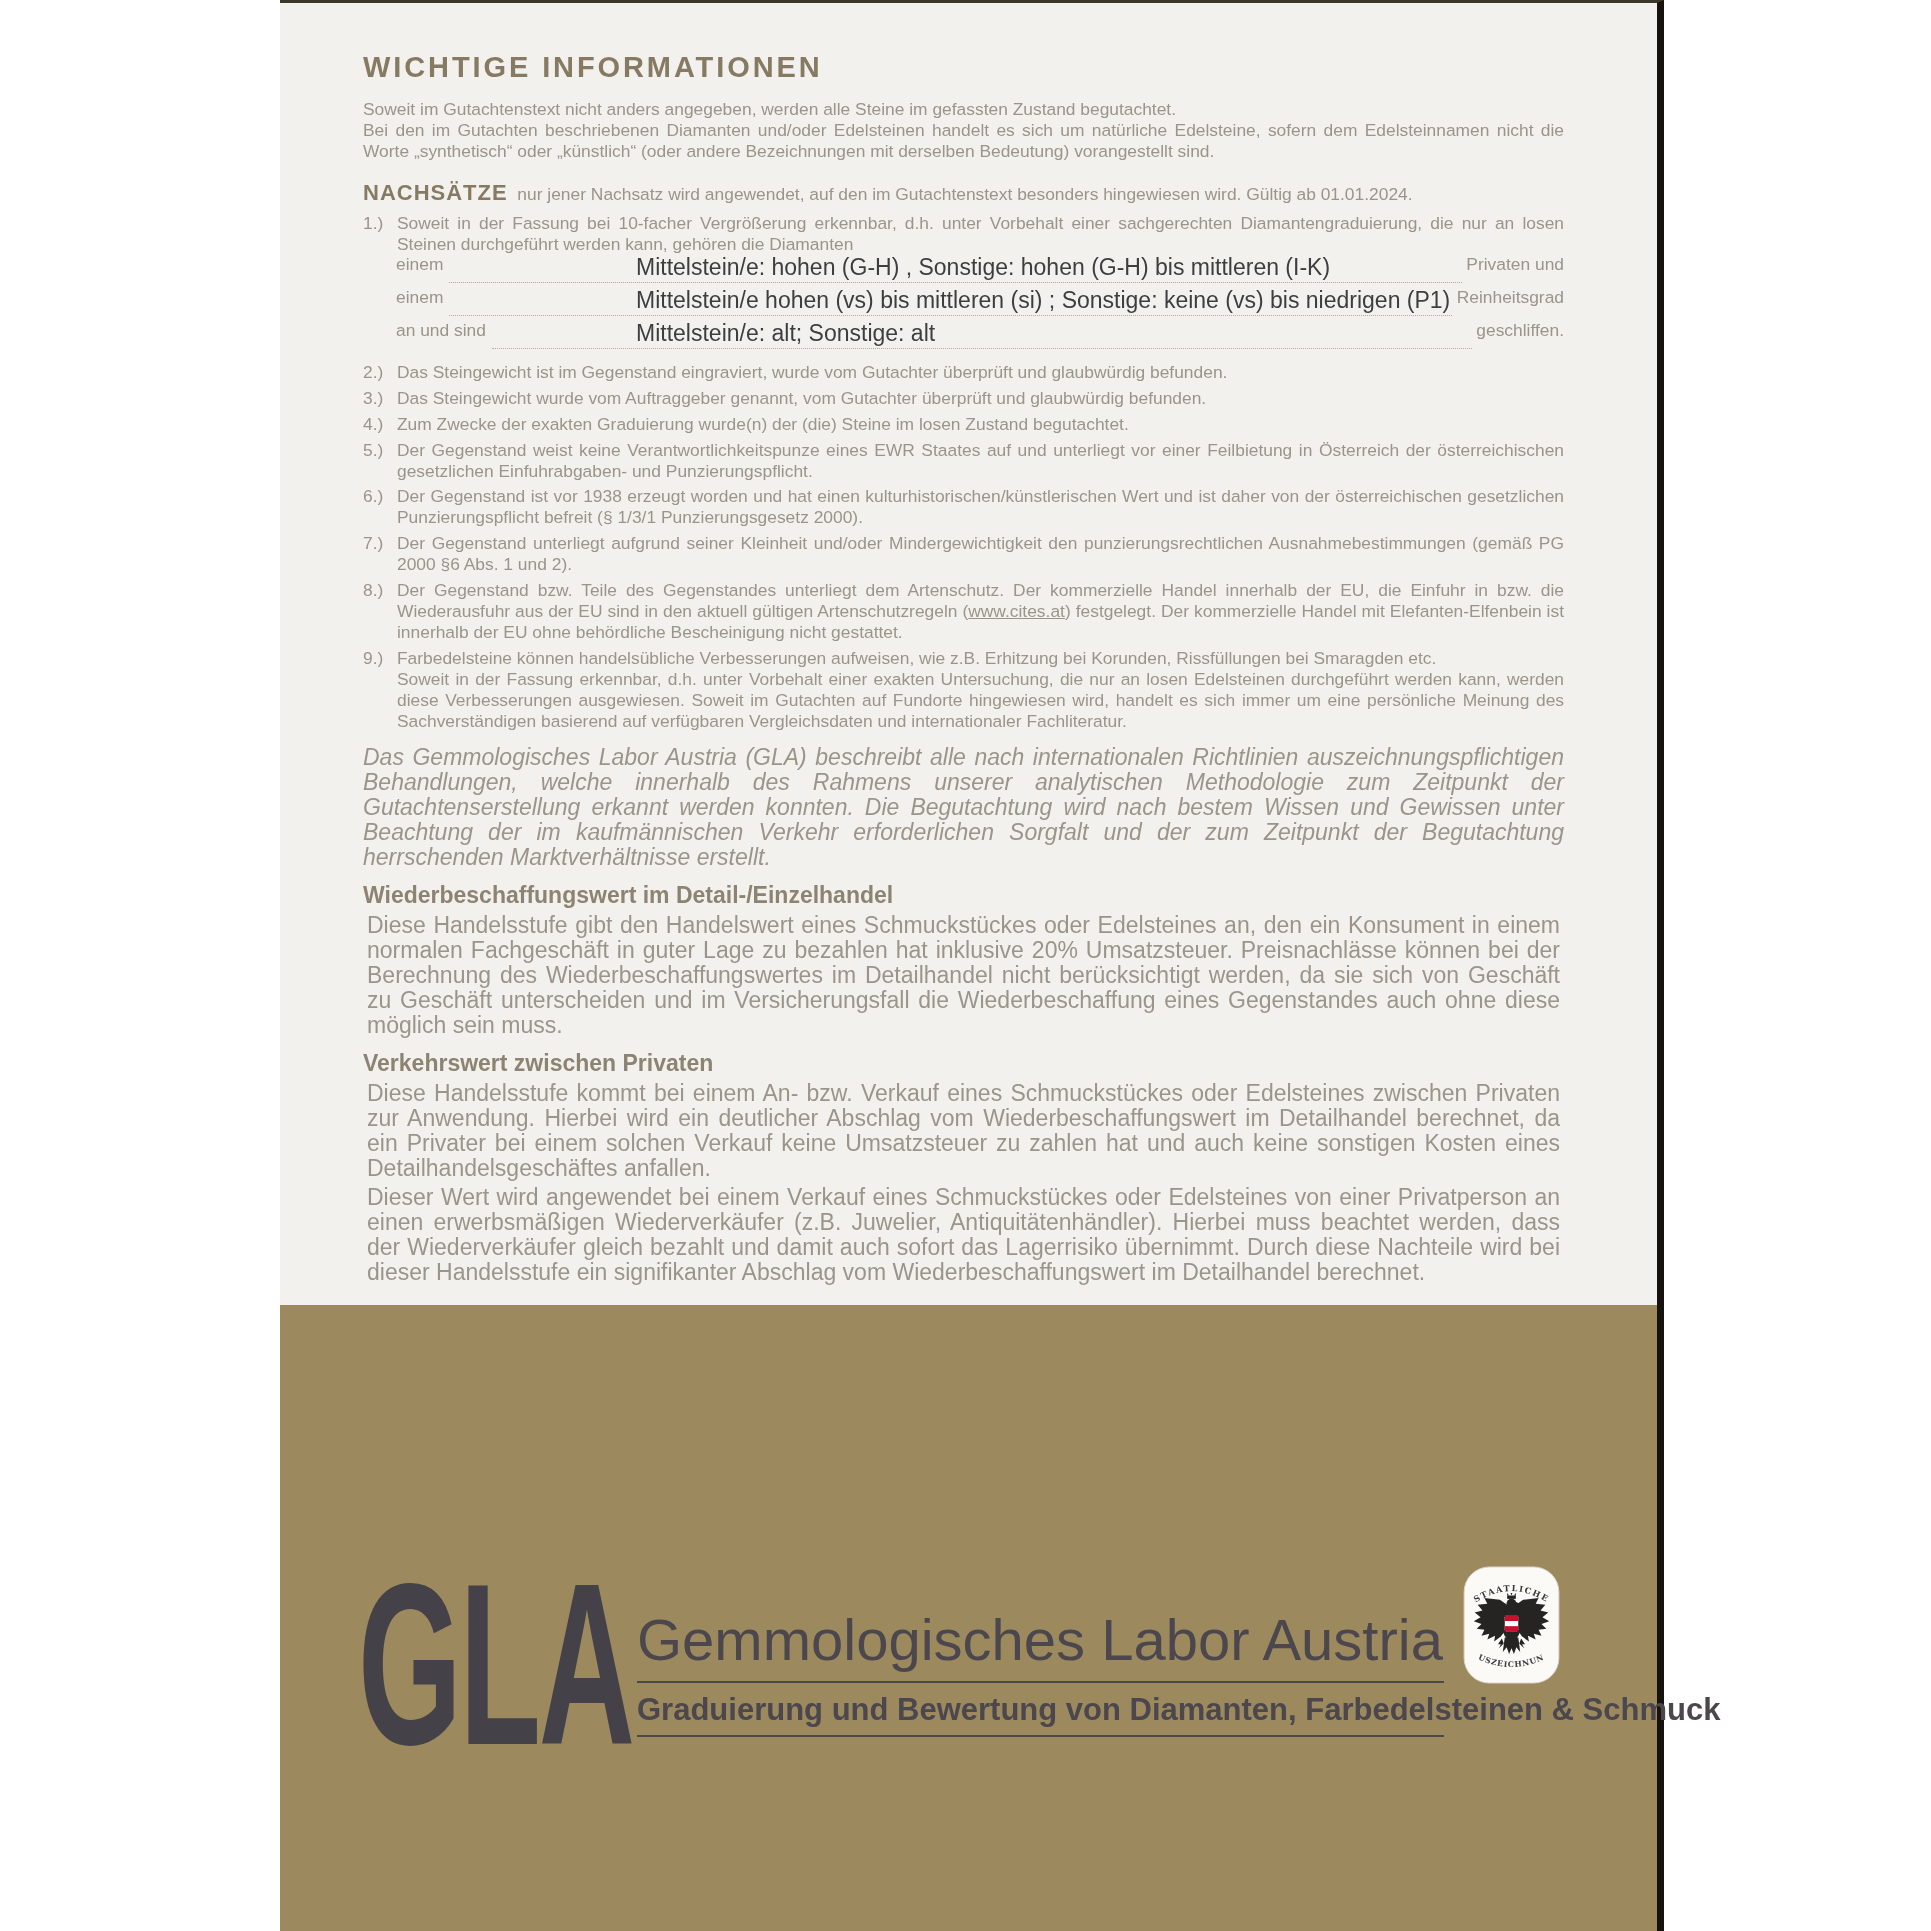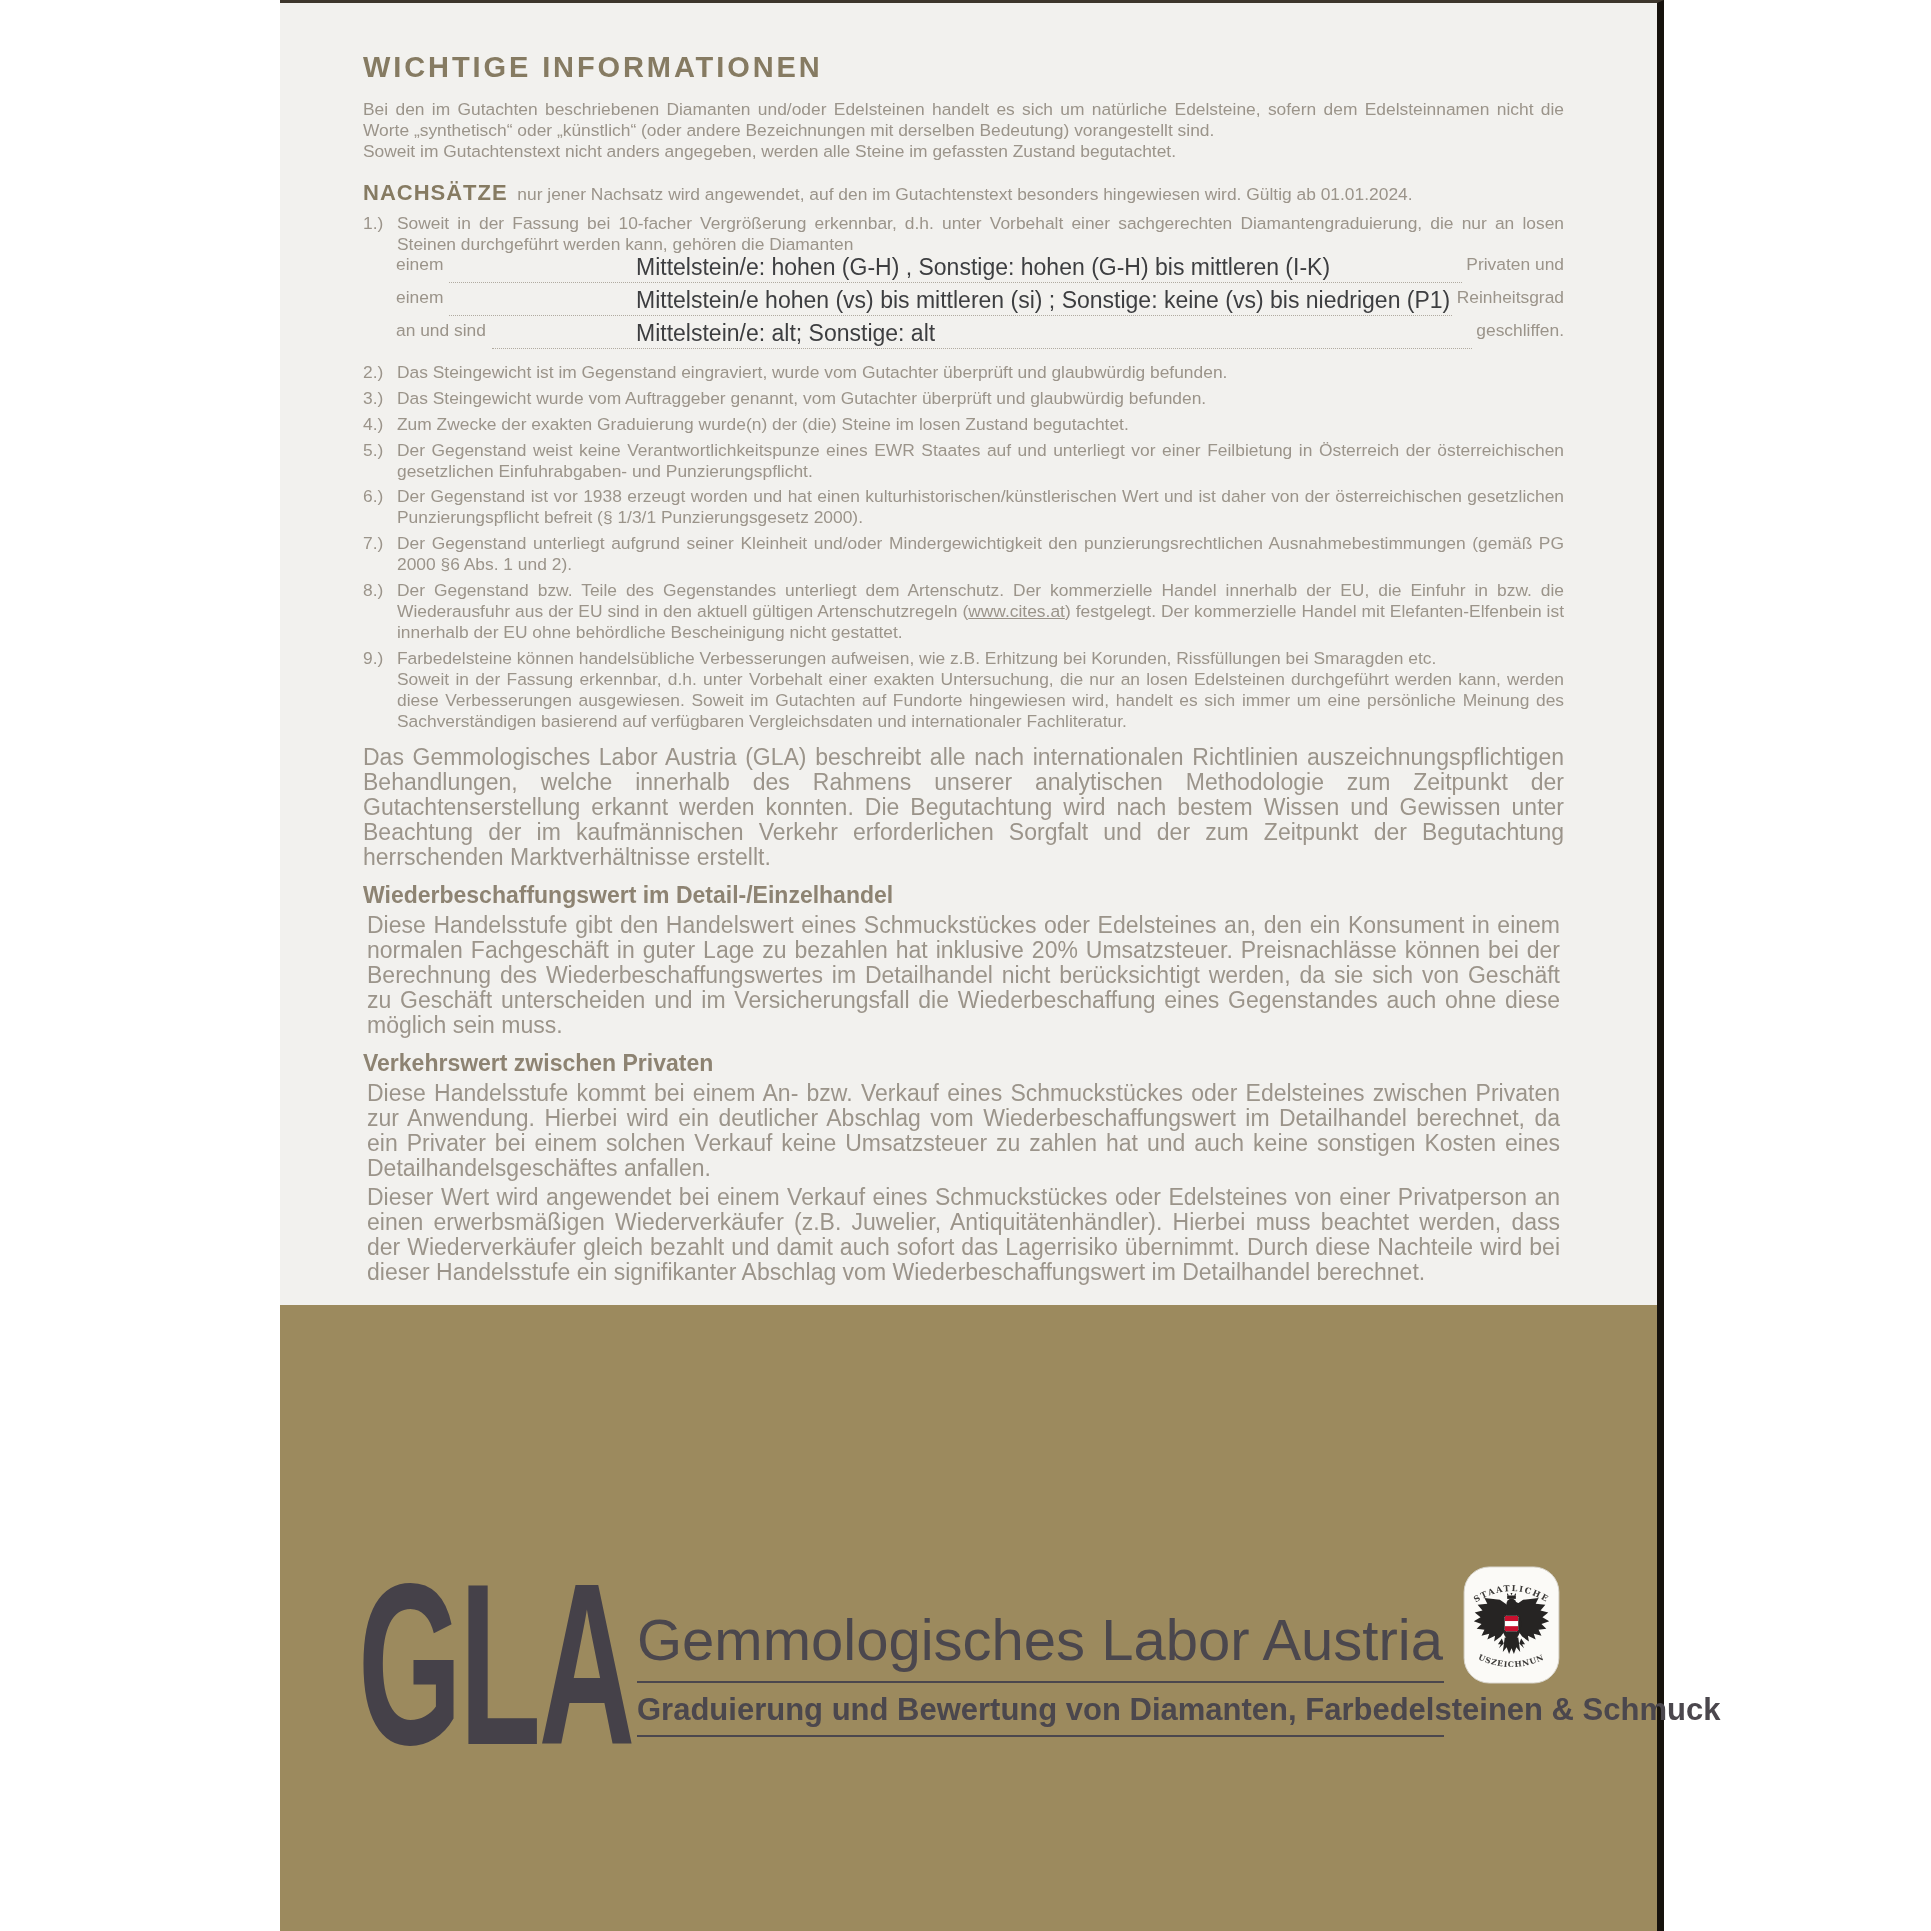--- a/index.html
+++ b/index.html
@@ -18,21 +18,21 @@
   .item.first{margin-top:0;}
   .item.gap{margin-top:8.7px;}
   .num{flex:none;width:34px;font-size:17.4px;line-height:21px;}
   .itext{flex:1;font-size:17.4px;line-height:21px;text-align:justify;}
   .u{text-decoration:underline;}
   .fill{display:flex;height:33px;position:relative;}
   .fl{flex:none;padding-left:33px;font-size:17.4px;line-height:19.3px;}
   .fd{flex:1;border-bottom:1.9px dotted #b1aba1;margin:0 4.8px 4.8px 5.8px;}
   .fs{flex:none;font-size:17.4px;line-height:19.3px;}
   .fv{position:absolute;left:273px;bottom:8.7px;font-size:23px;line-height:23px;color:#3d3e40;white-space:nowrap;}
-  .bigpara{margin:13.5px 0 0 0;font-size:23px;line-height:25px;text-align:justify;}
+  .bigpara{margin:13.5px 0 0 0;font-size:23px;line-height:25px;text-align:justify;font-style:italic;}
   .sechead{margin:11.6px 0 0 0;font-size:23px;line-height:27px;font-weight:bold;color:#8d8372;}
   .secbody{margin:4px;font-size:23px;line-height:25px;text-align:justify;}
   .finalpara{margin:21px 0 0 0;font-size:23px;line-height:24px;text-align:justify;}
   .finalpara b{color:#8a8274;}
   .gold{position:absolute;left:0;right:0;top:1302px;bottom:0;background:#9c8a5e;}
   .gla-big{position:absolute;left:78px;top:245px;font-size:230px;line-height:230px;font-weight:bold;
            color:#454149;letter-spacing:-3.9px;transform:scaleX(0.58);transform-origin:0 0;}
   .fblock{position:absolute;left:357px;top:304px;width:807px;color:#4b474d;}
   .fname{font-size:58px;line-height:62px;font-weight:400;white-space:nowrap;}
   .frule{height:0;border-bottom:2.9px solid #4b474d;}
@@ -44,22 +44,22 @@
 </head>
 <body>
 
 <div class="canvas">
   <div class="page">
 
     <div class="content">
       <h1 class="title">WICHTIGE INFORMATIONEN</h1>
 
       <div class="intro">
+        <p>Soweit im Gutachtenstext nicht anders angegeben, werden alle Steine im gefassten Zustand begutachtet.</p>
         <p>Bei den im Gutachten beschriebenen Diamanten und/oder Edelsteinen handelt es sich um natürliche Edelsteine, sofern dem Edelsteinnamen nicht die Worte „synthetisch“ oder „künstlich“ (oder andere Bezeichnungen mit derselben Bedeutung) vorangestellt sind.</p>
-        <p>Soweit im Gutachtenstext nicht anders angegeben, werden alle Steine im gefassten Zustand begutachtet.</p>
       </div>
 
       <div class="nhead">
         <span class="nh1">NACHSÄTZE</span><span>nur jener Nachsatz wird angewendet, auf den im Gutachtenstext besonders hingewiesen wird. Gültig ab 01.01.2024.</span>
       </div>
 
       <div class="items">
 
         <div class="item first">
           <span class="num">1.)</span>

